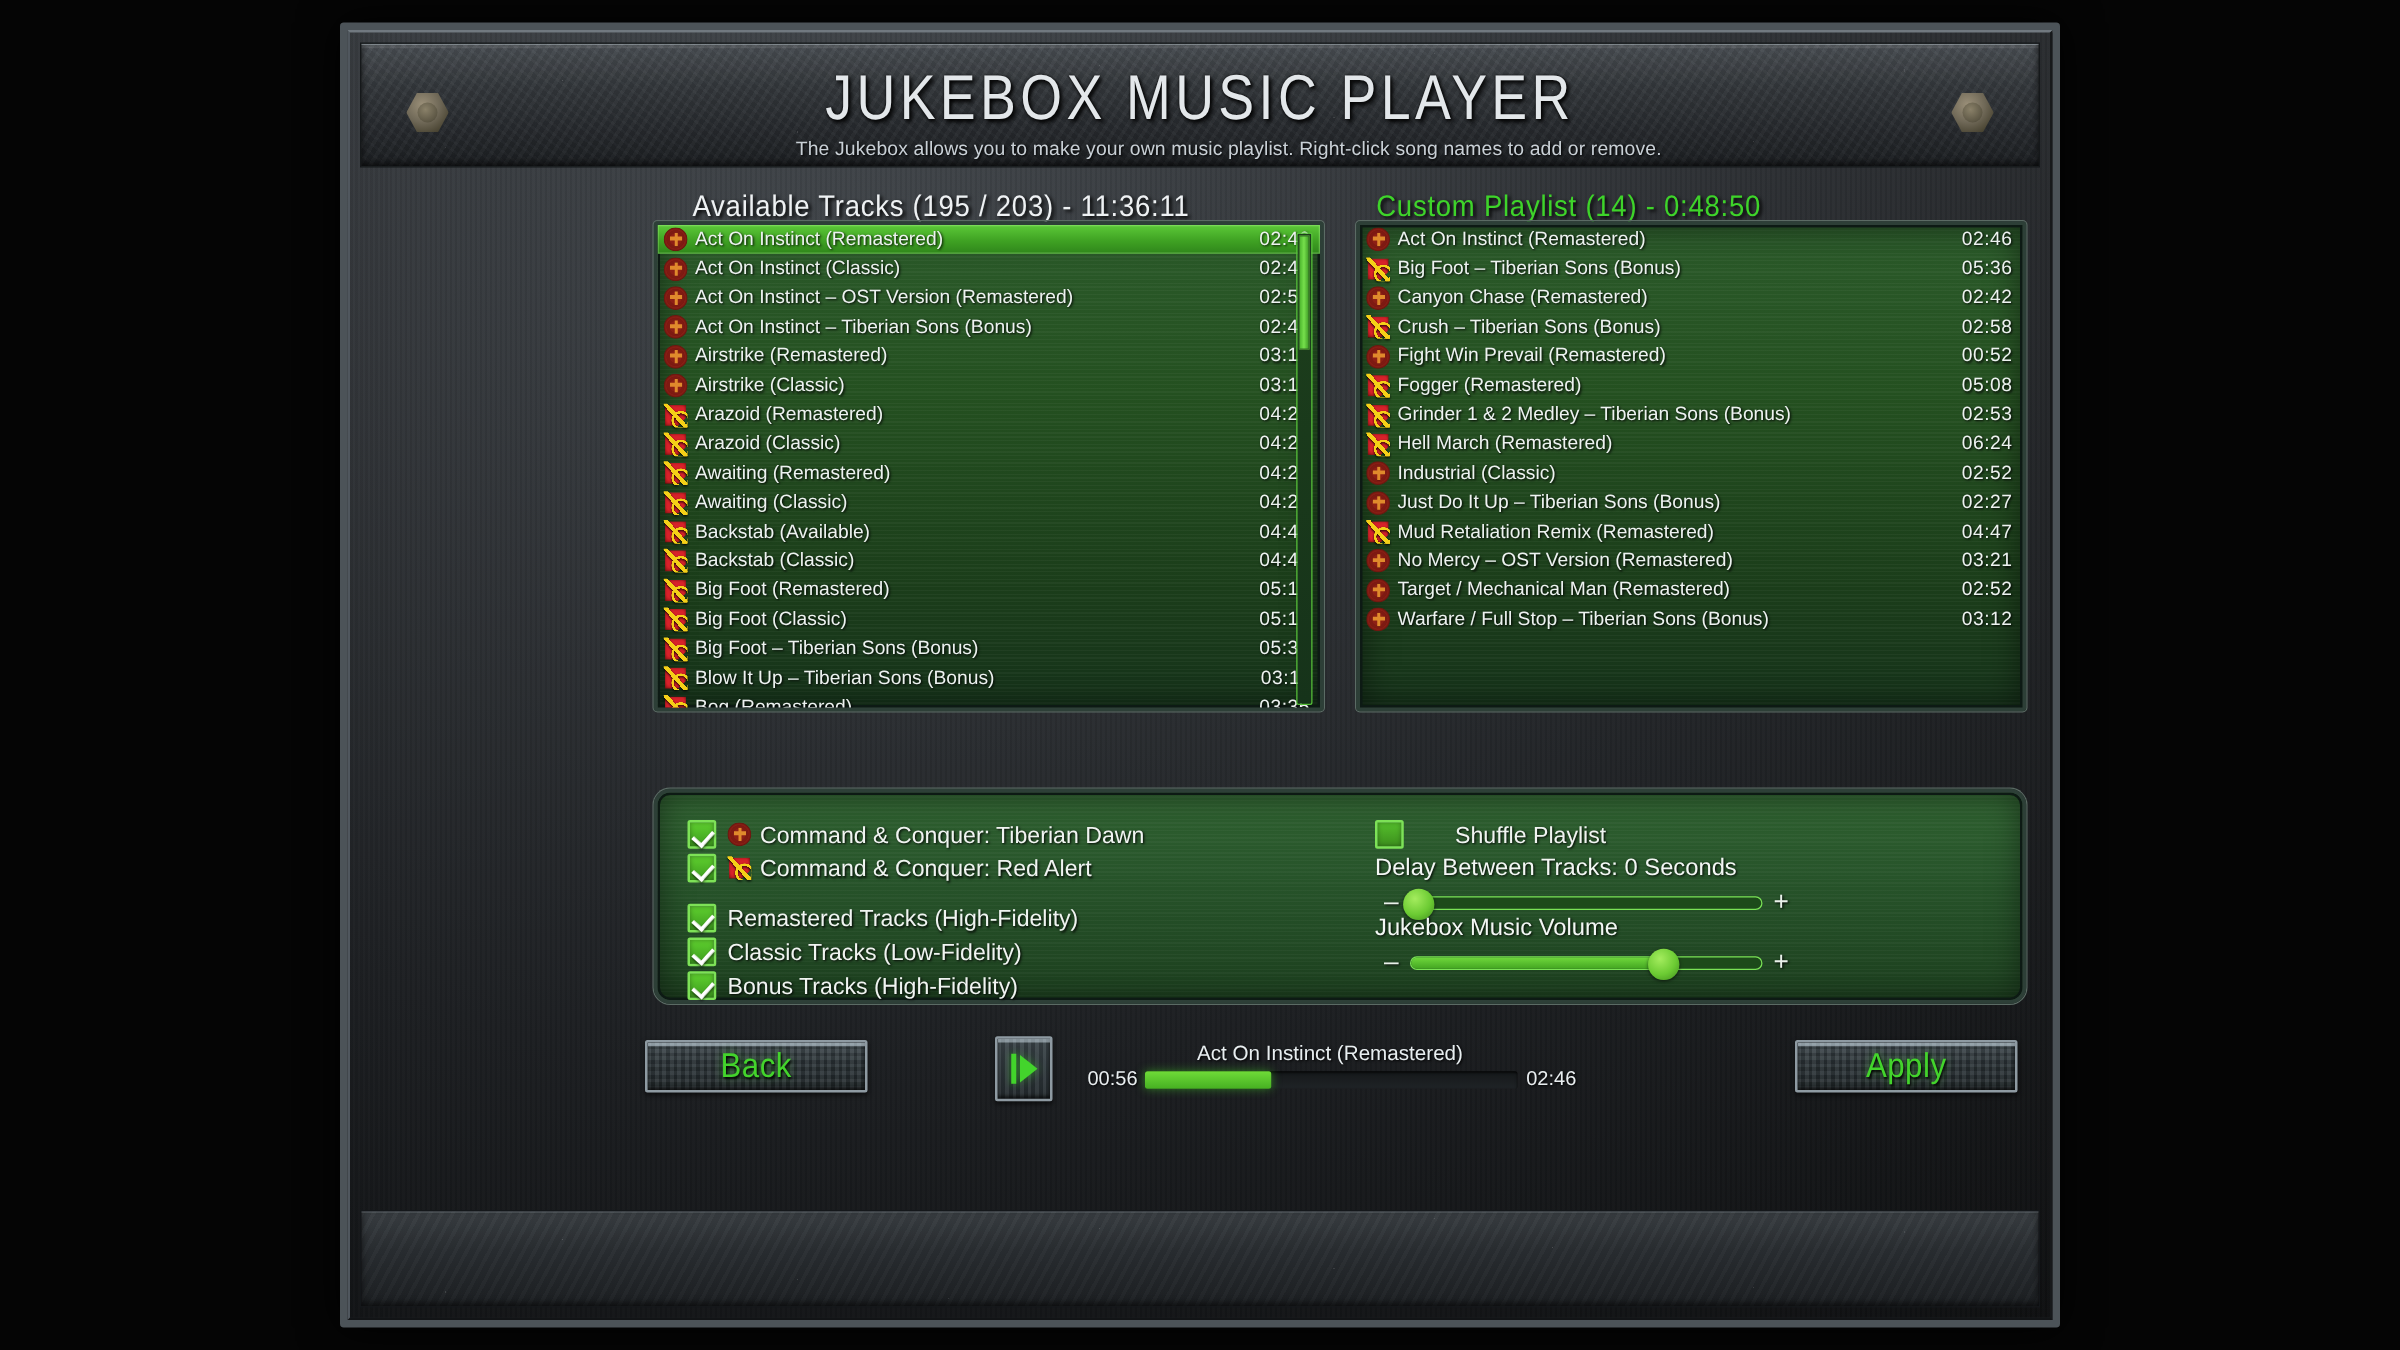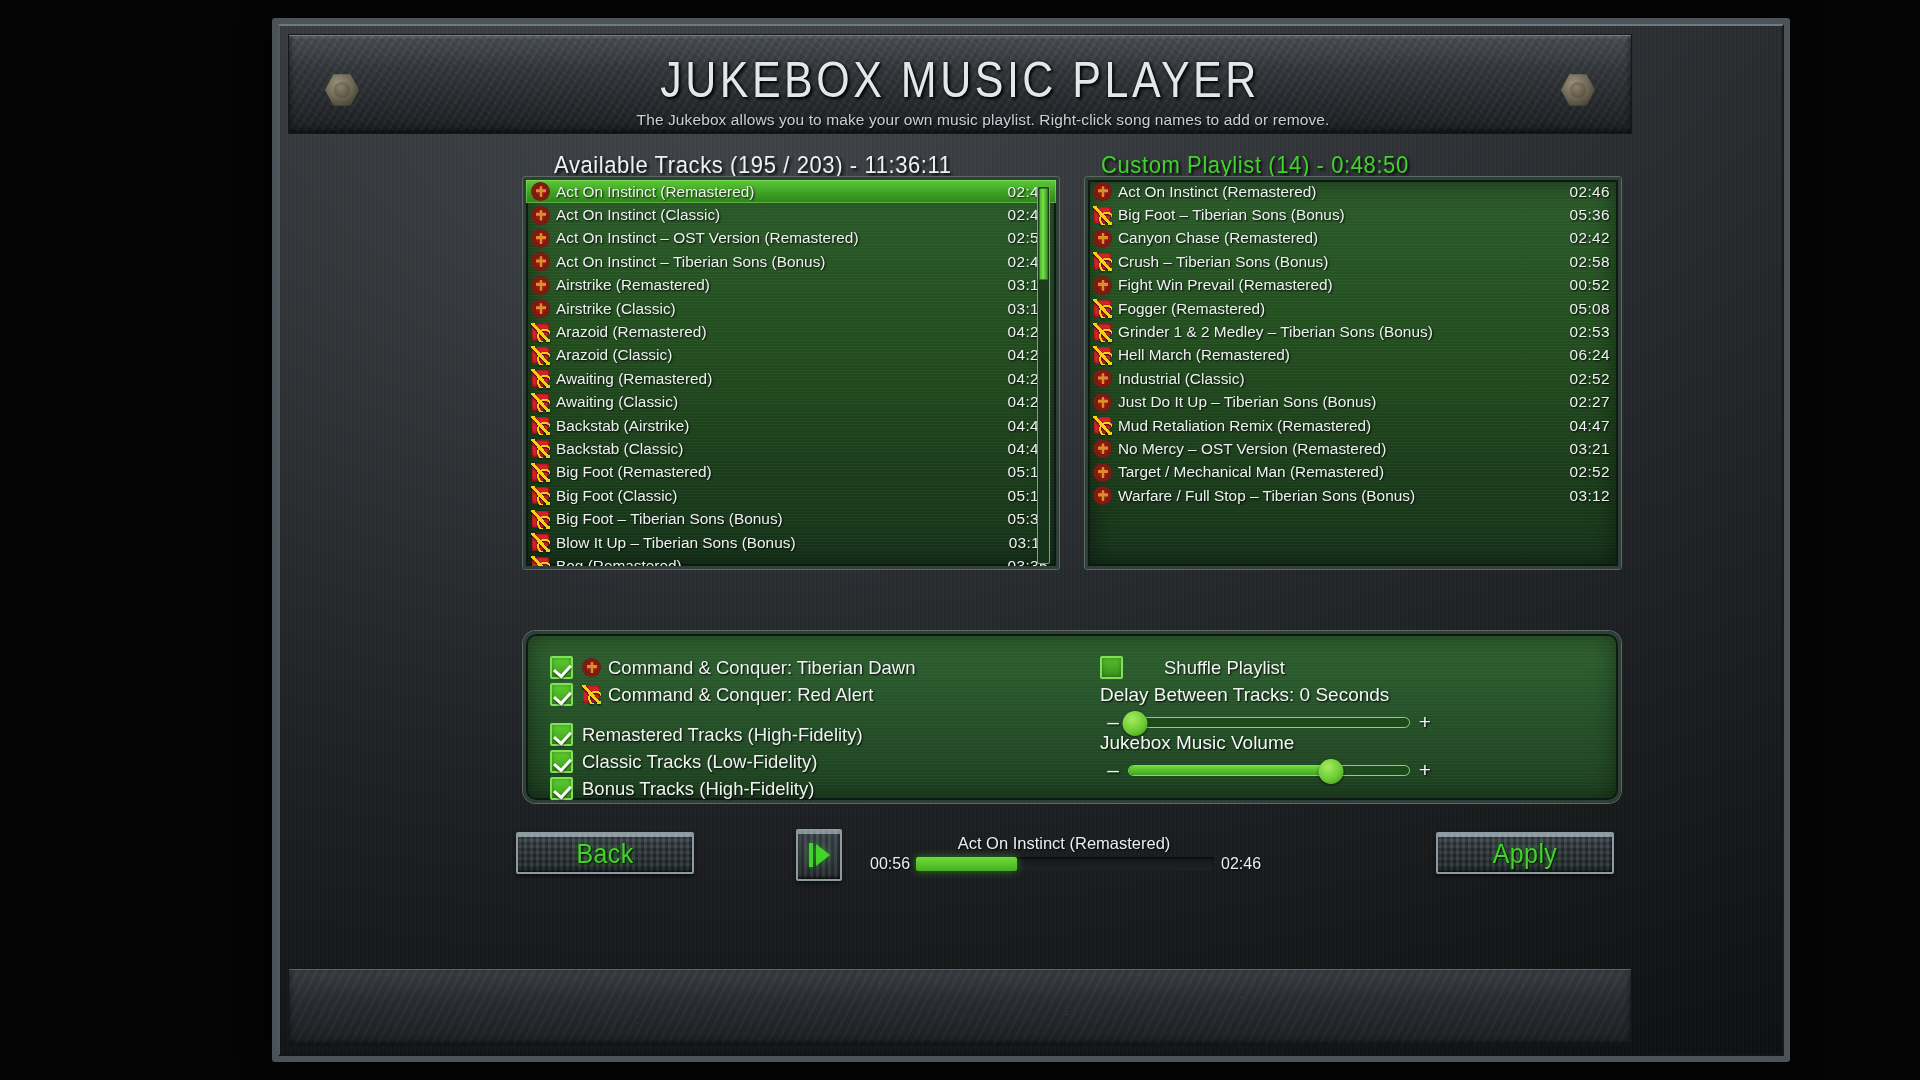--- a/index.html
+++ b/index.html
@@ -6,21 +6,21 @@
   html, body {
     width: 1920px; height: 1080px;
     background: #050505;
     font-family: "Liberation Sans", sans-serif;
     overflow: hidden;
   }
   
   #dialog {
     position: absolute;
     left: 272px; top: 18px;
-    width: 1518px; height: 1044px;
+    width: 1376px; height: 1044px;
     border: 6px solid #4c5358;
     border-radius: 3px;
     background:
       linear-gradient(180deg, rgba(255,255,255,.05), rgba(0,0,0,.35)),
       repeating-linear-gradient(90deg, rgba(255,255,255,.018) 0 2px, rgba(0,0,0,.03) 2px 4px),
       radial-gradient(ellipse at 30% 20%, #3a3f44 0%, #23262a 55%, #16181a 100%);
     box-shadow: inset 0 0 0 2px #2a2e32, 0 0 32px #000;
   }
   #dialog::before {
     
@@ -370,21 +370,21 @@
           <span class="nm">Awaiting (Remastered)</span>
           <span class="tm">04:25</span>
         </div>
         <div class="row">
           <span class="fic ra"></span>
           <span class="nm">Awaiting (Classic)</span>
           <span class="tm">04:25</span>
         </div>
         <div class="row">
           <span class="fic ra"></span>
-          <span class="nm">Backstab (Airstrike)</span>
+          <span class="nm">Backstab (Available)</span>
           <span class="tm">04:47</span>
         </div>
         <div class="row">
           <span class="fic ra"></span>
           <span class="nm">Backstab (Classic)</span>
           <span class="tm">04:43</span>
         </div>
         <div class="row">
           <span class="fic ra"></span>
           <span class="nm">Big Foot (Remastered)</span>

